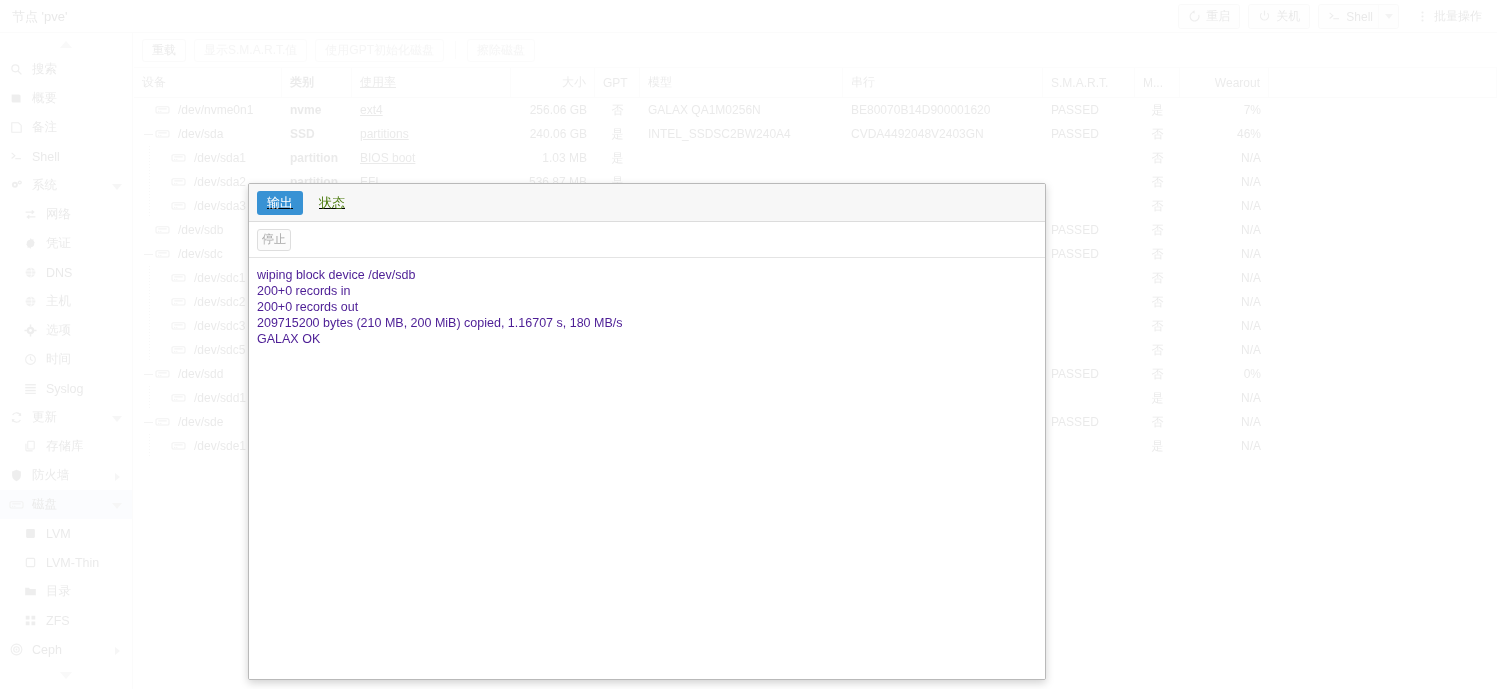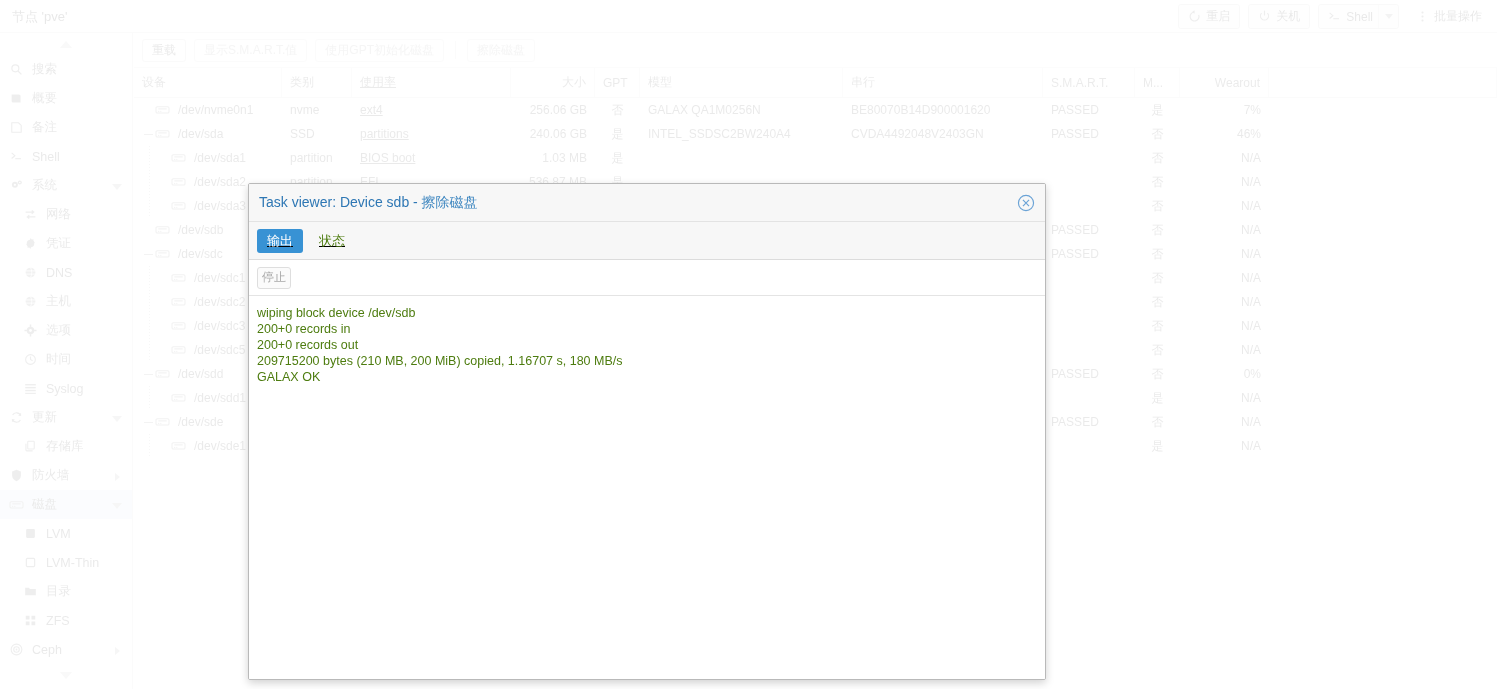--- a/index.html
+++ b/index.html
@@ -100,21 +100,21 @@
   .grow { display: flex; height: 24px; align-items: center; }
   .gc {
     display: flex; align-items: center; padding: 0 8px; height: 24px;
     font-size: 12px; color: #4a4a4a; white-space: nowrap; overflow: hidden;
   }
   .num { justify-content: flex-end; }
   .ctr { justify-content: center; }
 
   
   .c-dev   { width: 148px; }
-  .c-type  { width: 70px; }
+  .c-type  { width: 70px; font-weight: bold; }
   .c-usage { width: 159px; text-decoration: underline; }
   .c-size  { width: 84px; }
   .c-gpt   { width: 45px; }
   .c-model { width: 203px; }
   .c-ser   { width: 200px; }
   .c-smart { width: 92px; }
   .c-m     { width: 45px; }
   .c-wear  { width: 89px; }
   .c-fill  { flex: 1; }
 
@@ -155,21 +155,21 @@
   .dlg-sub {
     height: 36px; border-bottom: 1px solid #e4e4e4; display: flex; align-items: center;
     padding: 0 8px; background: #fff;
   }
   .stopbtn {
     height: 22px; padding: 0 4px; display: flex; align-items: center;
     border: 1px solid #dedede; border-radius: 3px; background: #fbfbfb;
     color: #a9a9a9; font-size: 12px;
   }
   .dlg-body { flex: 1; background: #fff; padding: 9px 8px; overflow: hidden; }
-  .logline { font-size: 12.5px; color: #4d7c0f; line-height: 16px; white-space: pre; }
+  .logline { font-size: 12.5px; color: #4c1d95; line-height: 16px; white-space: pre; }
 </style>
 </head>
 <body>
 
 <div id="app">
 
   <div class="topbar">
     <div class="node-title">节点 'pve'</div>
     <div class="top-actions">
 
@@ -880,29 +880,20 @@
         </div>
     </div>
 
   </div>
 </div>
 
 <div class="mask"></div>
 
 <div class="dialog">
 
-  <div class="dlg-head">
-    <div class="dlg-title"><span>Task viewer: Device sdb - </span><span class="sub">擦除磁盘</span></div>
-    <div class="dlg-close">
-      <svg viewBox="0 0 20 20" width="18" height="18">
-        <circle cx="10" cy="10" r="8.4" fill="none" stroke="#6ba3d6" stroke-width="1.3"></circle>
-        <path d="M6.6 6.6 L13.4 13.4 M13.4 6.6 L6.6 13.4" stroke="#6ba3d6" stroke-width="1.3" fill="none"></path>
-      </svg>
-    </div>
-  </div>
 
   <div class="dlg-tabs">
     <div class="tab active">
         <span>输出</span>
       </div>
     <div class="tab">
         <span>状态</span>
       </div>
   </div>
 

